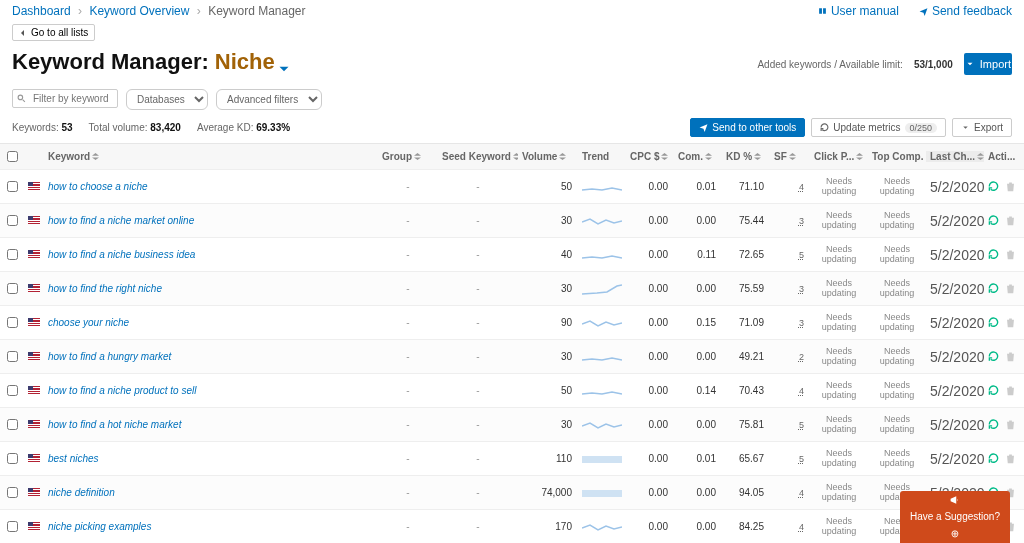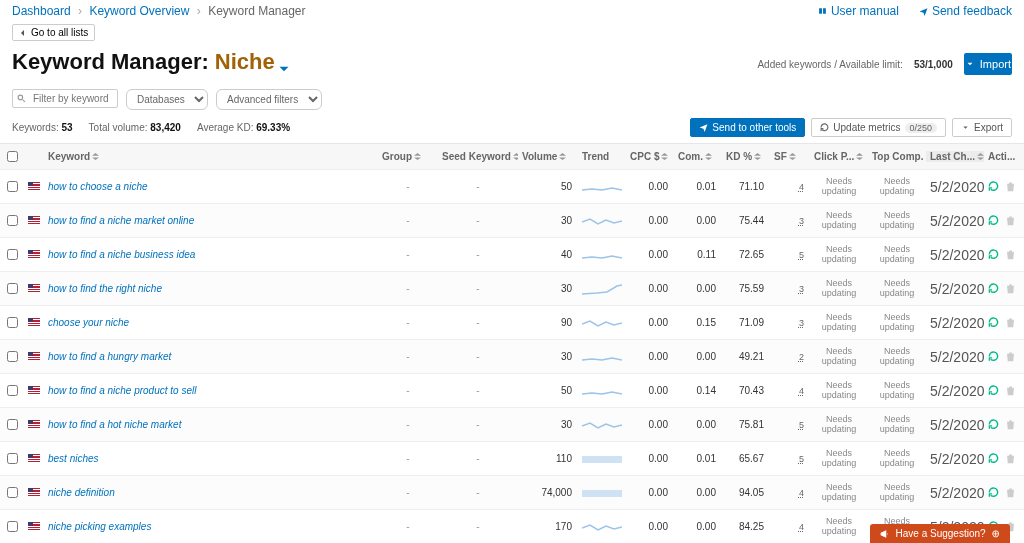--- a/index.html
+++ b/index.html
@@ -70,21 +70,21 @@
 .trend svg { width:40px; height:14px; }
 .needs { text-align:center; color:#888; font-size:9px; line-height:1.1;}
 .date { text-align:left; color:#555; font-size:14px;}
 .rowactions { display:flex; gap:6px; justify-content:flex-end; padding-right:8px !important;}
 .rowactions svg { width:11px; height:11px; cursor:pointer; }
 .refresh-i { fill:#0b8; stroke:#0b8;}
 .trash-i { fill:#ccc;}
 .sf-num{ text-align:right; color:#666; text-decoration:underline dotted; padding-right:6px !important; font-size:9px;}
 
 
-.suggest { position:fixed; bottom:0; right:14px; background:#cf4a1b; color:#fff; font-size:10px; padding:4px 10px; border-radius:3px 3px 0 0; display:flex; align-items:center; gap:6px;}
+.suggest { position:fixed; bottom:0; right:14px; background:#cf4a1b; color:#fff; font-size:10px; padding:4px 10px; border-radius:3px 3px 0 0; display:flex; align-items:center; gap:6px;flex-direction:column;}
 .suggest svg{width:10px;height:10px; fill:#fff;}
 </style>
 </head>
 <body>
 
 <div class="topbar">
   <div class="breadcrumb">
     <a>Dashboard</a>
     <span class="sep">›</span>
     <a>Keyword Overview</a>

